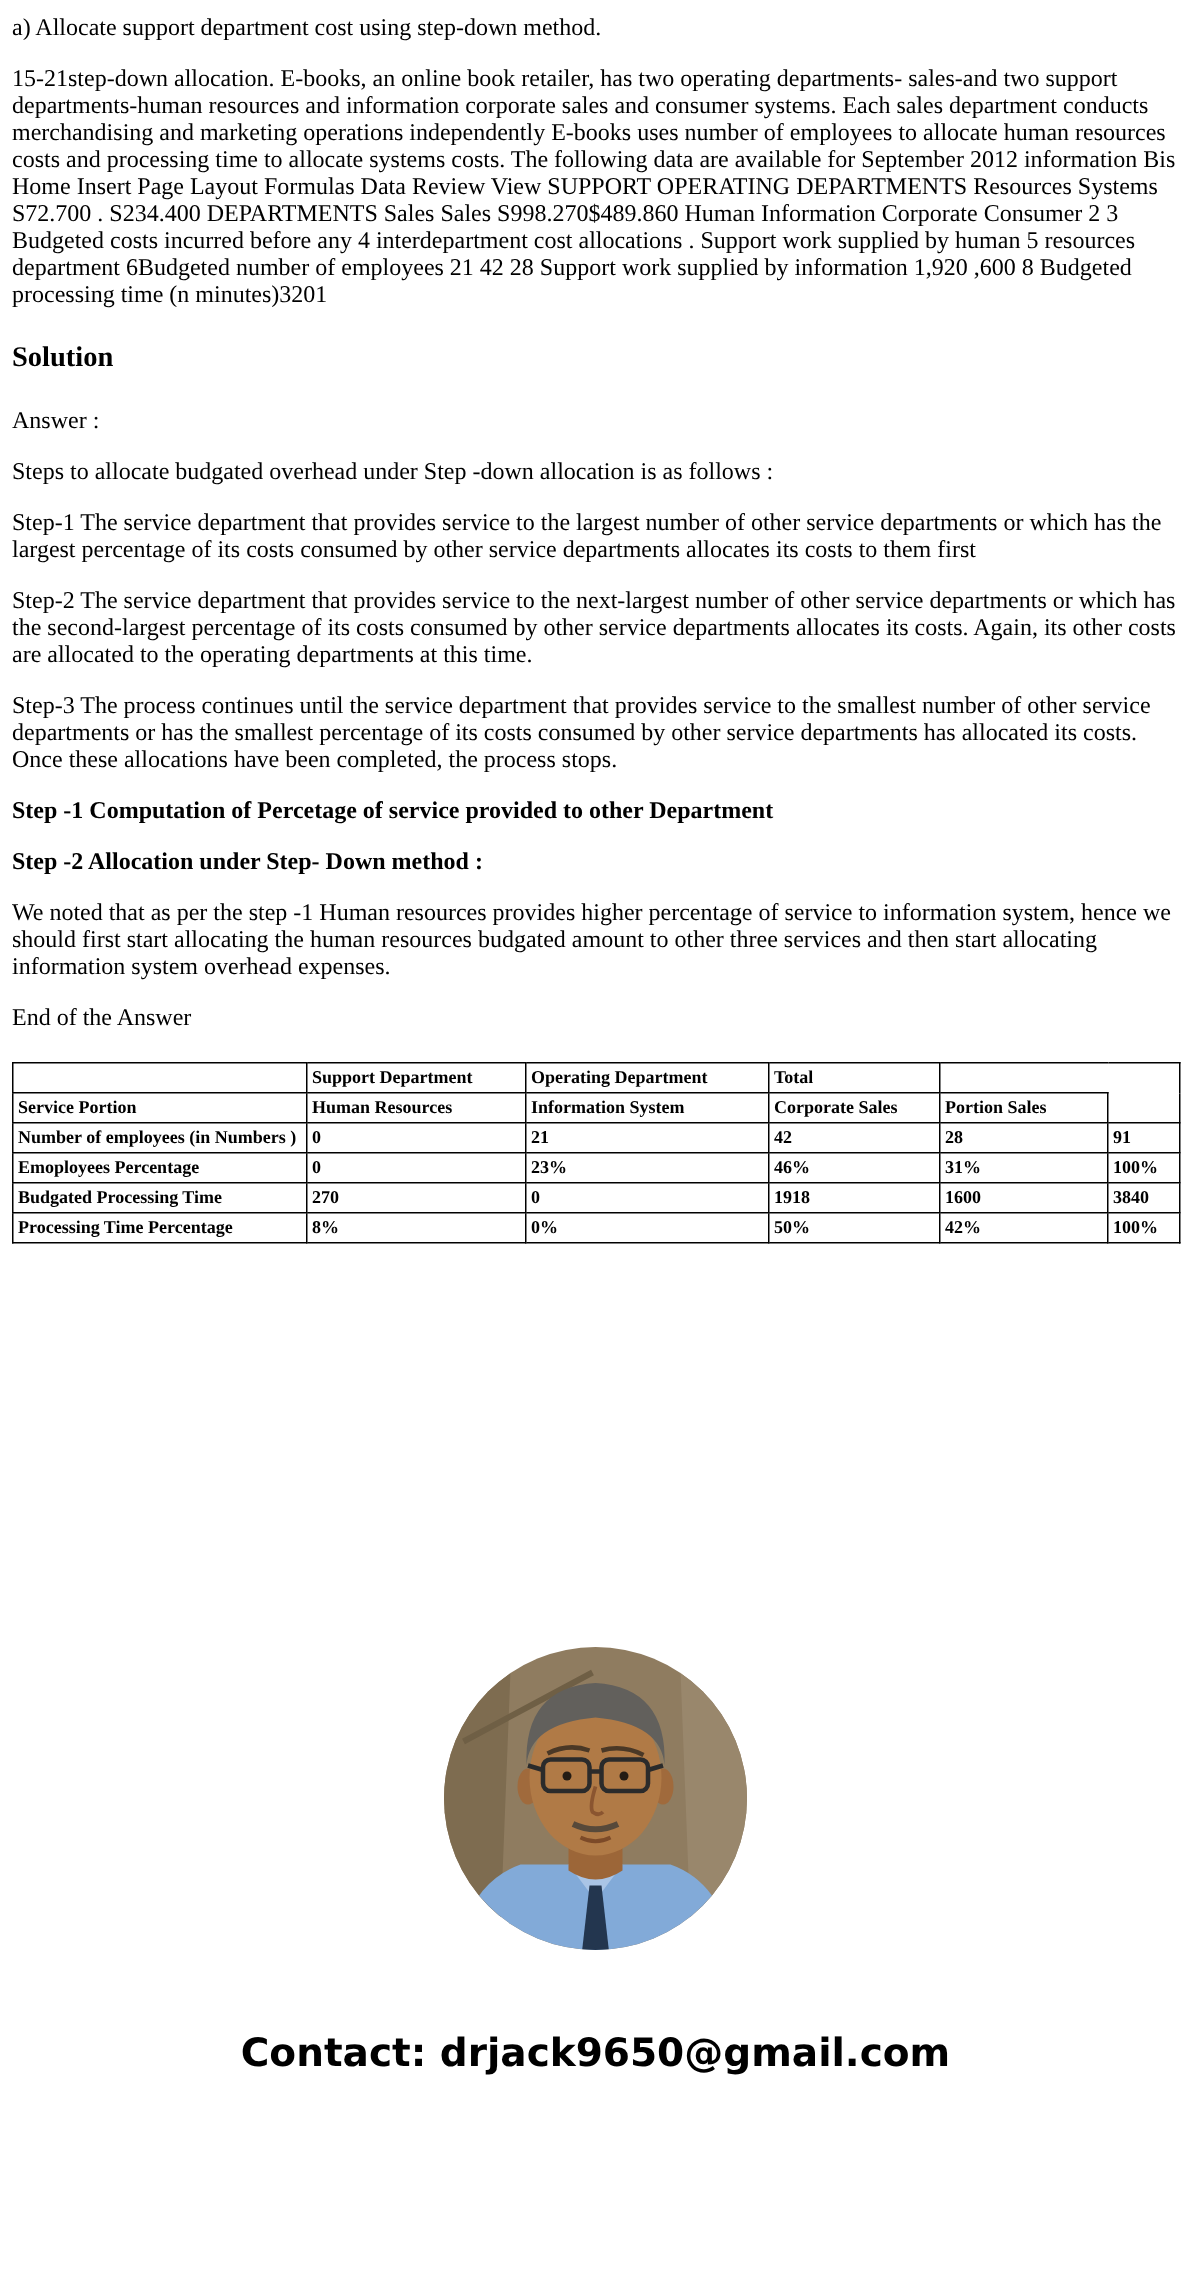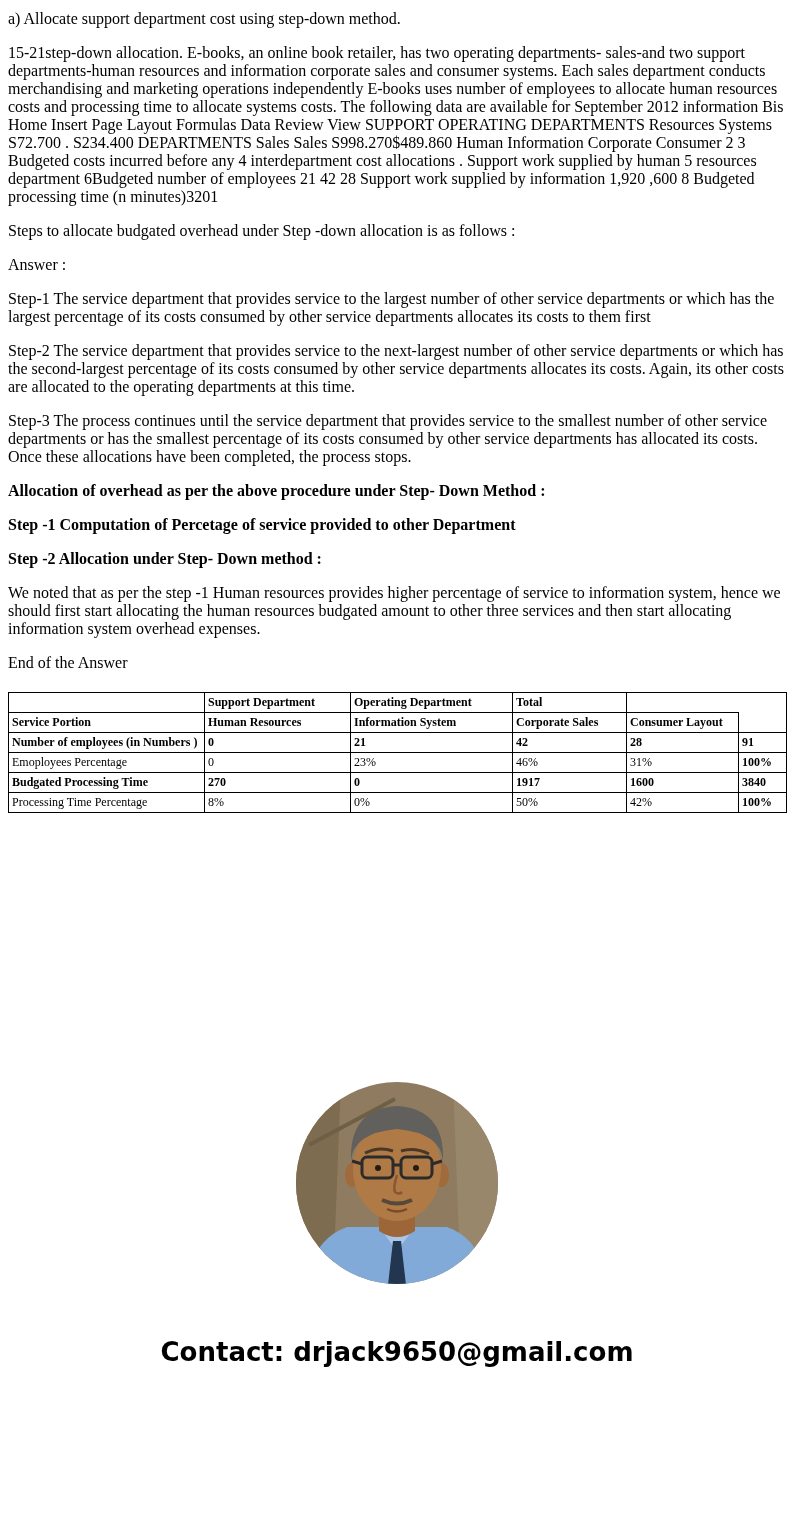--- a/index.html
+++ b/index.html
@@ -26,21 +26,21 @@
     border: 1px solid #000;
     margin-top: 20px;
     font-size: 12px;
   }
   table.alloc th, table.alloc td {
     border: 1px solid #000;
     padding: 1px 3px;
     text-align: left;
     vertical-align: middle;
     height: 20px;
-    font-weight: normal;
+    font-weight: bold;
     overflow: hidden;
   }
   table.alloc th { font-weight: bold; }
   table.alloc .noborder { border: none; }
   table.alloc .bold-row th, table.alloc .bold-row td { font-weight: bold; }
   table.alloc td.total-bold { font-weight: bold; }
 
   .avatar-wrap {
     margin-top: 268px;
     text-align: center;
@@ -60,32 +60,32 @@
 </style>
 </head>
 <body>
 
 <div class="page">
 
   <p class="first">a) Allocate support department cost using step-down method.</p>
 
   <p>15-21step-down allocation. E-books, an online book retailer, has two operating departments- sales-and two support departments-human resources and information corporate sales and consumer systems. Each sales department conducts merchandising and marketing operations independently E-books uses number of employees to allocate human resources costs and processing time to allocate systems costs. The following data are available for September 2012 information Bis Home Insert Page Layout Formulas Data Review View SUPPORT OPERATING DEPARTMENTS Resources Systems S72.700 . S234.400 DEPARTMENTS Sales Sales S998.270$489.860 Human Information Corporate Consumer 2 3 Budgeted costs incurred before any 4 interdepartment cost allocations . Support work supplied by human 5 resources department 6Budgeted number of employees 21 42 28 Support work supplied by information 1,920 ,600 8 Budgeted processing time (n minutes)3201</p>
 
+  <h2 class="solution">Solution</h2>
+
+  <p>Answer :</p>
 
   <p>Steps to allocate budgated overhead under Step -down allocation is as follows :</p>
-
-  <p>Answer :</p>
 
   <p>Step-1 The service department that provides service to the largest number of other service departments or which has the largest percentage of its costs consumed by other service departments allocates its costs to them first</p>
 
   <p>Step-2 The service department that provides service to the next-largest number of other service departments or which has the second-largest percentage of its costs consumed by other service departments allocates its costs. Again, its other costs are allocated to the operating departments at this time.</p>
 
   <p>Step-3 The process continues until the service department that provides service to the smallest number of other service departments or has the smallest percentage of its costs consumed by other service departments has allocated its costs. Once these allocations have been completed, the process stops.</p>
 
-  <p class="bold">Allocation of overhead as per the above procedure under Step- Down Method :</p>
 
   <p class="bold">Step -1 Computation of Percetage of service provided to other Department</p>
 
   <p class="bold">Step -2 Allocation under Step- Down method :</p>
 
   <p>We noted that as per the step -1 Human resources provides higher percentage of service to information system, hence we should first start allocating the human resources budgated amount to other three services and then start allocating information system overhead expenses.</p>
 
   <p>End of the Answer</p>
 
   <table class="alloc">
@@ -103,21 +103,21 @@
       <th>Support Department</th>
       <th>Operating Department</th>
       <th>Total</th>
       <td class="noborder" colspan="2"></td>
     </tr>
     <tr>
       <th>Service Portion</th>
       <th>Human Resources</th>
       <th>Information System</th>
       <th>Corporate Sales</th>
-      <th>Consumer Layout</th>
+      <th>Portion Sales</th>
       <td class="noborder"></td>
     </tr>
     <tr class="bold-row">
       <th>Number of employees (in Numbers )</th>
       <td>0</td>
       <td>21</td>
       <td>42</td>
       <td>28</td>
       <td>91</td>
     </tr>
@@ -126,21 +126,21 @@
       <td>0</td>
       <td>23%</td>
       <td>46%</td>
       <td>31%</td>
       <td class="total-bold">100%</td>
     </tr>
     <tr class="bold-row">
       <th>Budgated Processing Time</th>
       <td>270</td>
       <td>0</td>
-      <td>1917</td>
+      <td>1918</td>
       <td>1600</td>
       <td>3840</td>
     </tr>
     <tr>
       <td>Processing Time Percentage</td>
       <td>8%</td>
       <td>0%</td>
       <td>50%</td>
       <td>42%</td>
       <td class="total-bold">100%</td>

